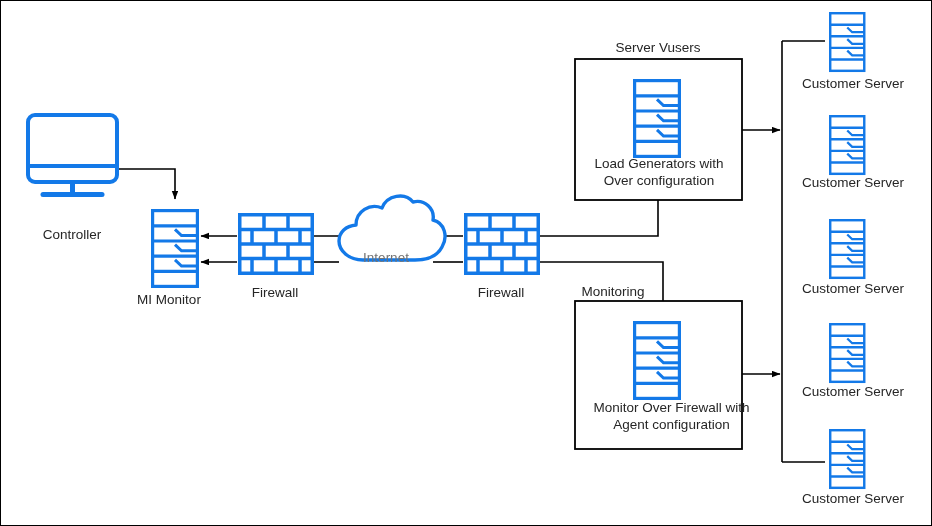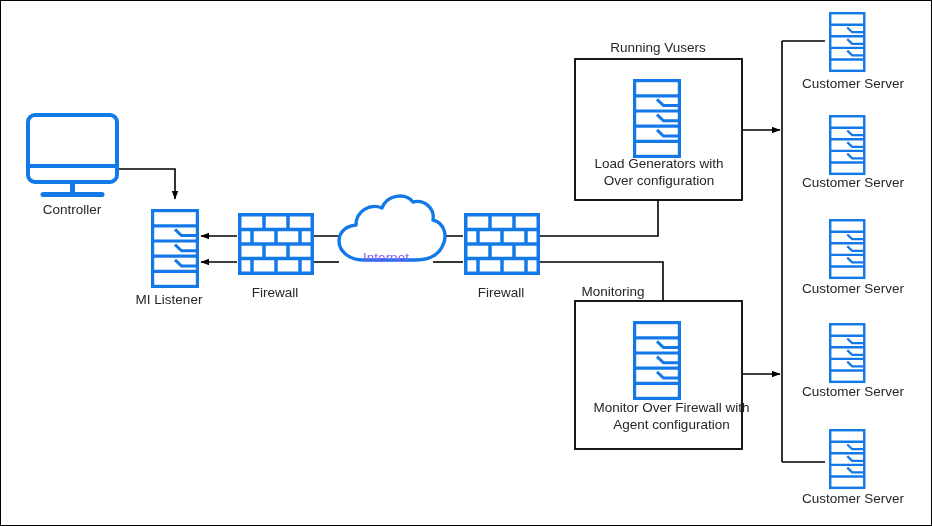--- a/index.html
+++ b/index.html
@@ -32,21 +32,21 @@
     text-align: center;
     color: #262626;
     font-size: 13.5px;
     line-height: 17px;
     font-family: "Liberation Sans", sans-serif;
     white-space: pre-line;
     pointer-events: none;
   }
   .lbl-internet {
     font-size: 13.5px;
-    color: #8b5cf6;
+    color: #737373;
   }
 </style>
 </head>
 <body>
 
 <div id="canvas">
 
   <svg id="diagram-svg" viewBox="0 0 932 526">
     <defs>
       <marker id="arrow-r" markerWidth="9" markerHeight="9" refX="8" refY="3.2" orient="auto" markerUnits="userSpaceOnUse">
@@ -193,31 +193,31 @@
       <use href="#server-glyph"></use>
     </g>
     <g transform="translate(828,322) scale(0.76)">
       <use href="#server-glyph"></use>
     </g>
     <g transform="translate(828,428) scale(0.76)">
       <use href="#server-glyph"></use>
     </g>
   </svg>
 
-  <div class="lbl" style="left:6px; top:200px; width:130px;">Controller</div>
-
-  <div class="lbl" style="left:108px; top:290px; width:120px;">MI Listener</div>
+  <div class="lbl" style="left:6px; top:225px; width:130px;">Controller</div>
+
+  <div class="lbl" style="left:108px; top:290px; width:120px;">MI Monitor</div>
 
   <div class="lbl" style="left:214px; top:283px; width:120px;">Firewall</div>
 
   <div class="lbl lbl-internet" style="left:335px; top:248px; width:100px;">Internet</div>
 
   <div class="lbl" style="left:440px; top:283px; width:120px;">Firewall</div>
 
-  <div class="lbl" style="left:577px; top:38px; width:160px;">Running Vusers</div>
+  <div class="lbl" style="left:577px; top:38px; width:160px;">Server Vusers</div>
 
   <div class="lbl" style="left:578px; top:154px; width:160px;">Load Generators with
 Over configuration</div>
 
   <div class="lbl" style="left:562px; top:282px; width:100px;">Monitoring</div>
 
   <div class="lbl" style="left:574px; top:398px; width:193px;">Monitor Over Firewall with
 Agent configuration</div>
 
   <div class="lbl" style="left:786px; top:74px; width:132px;">Customer Server</div>

